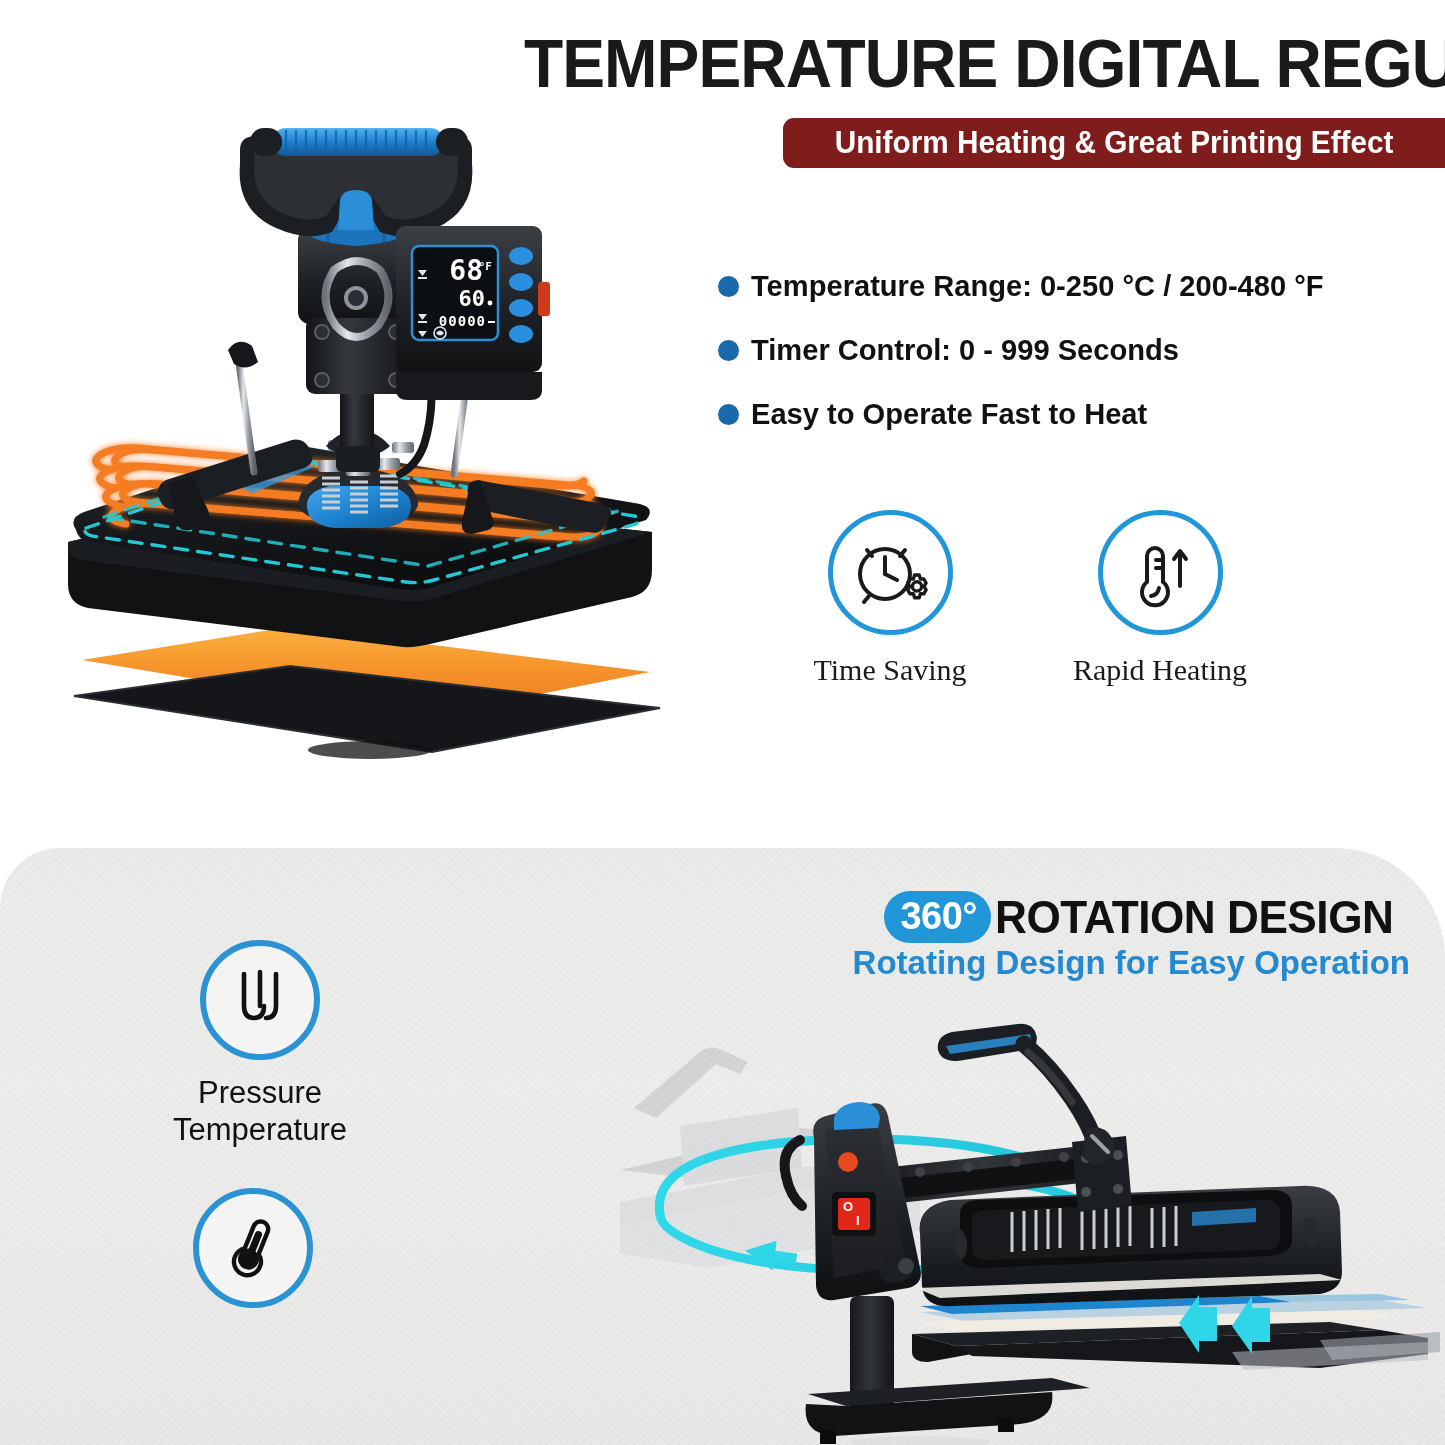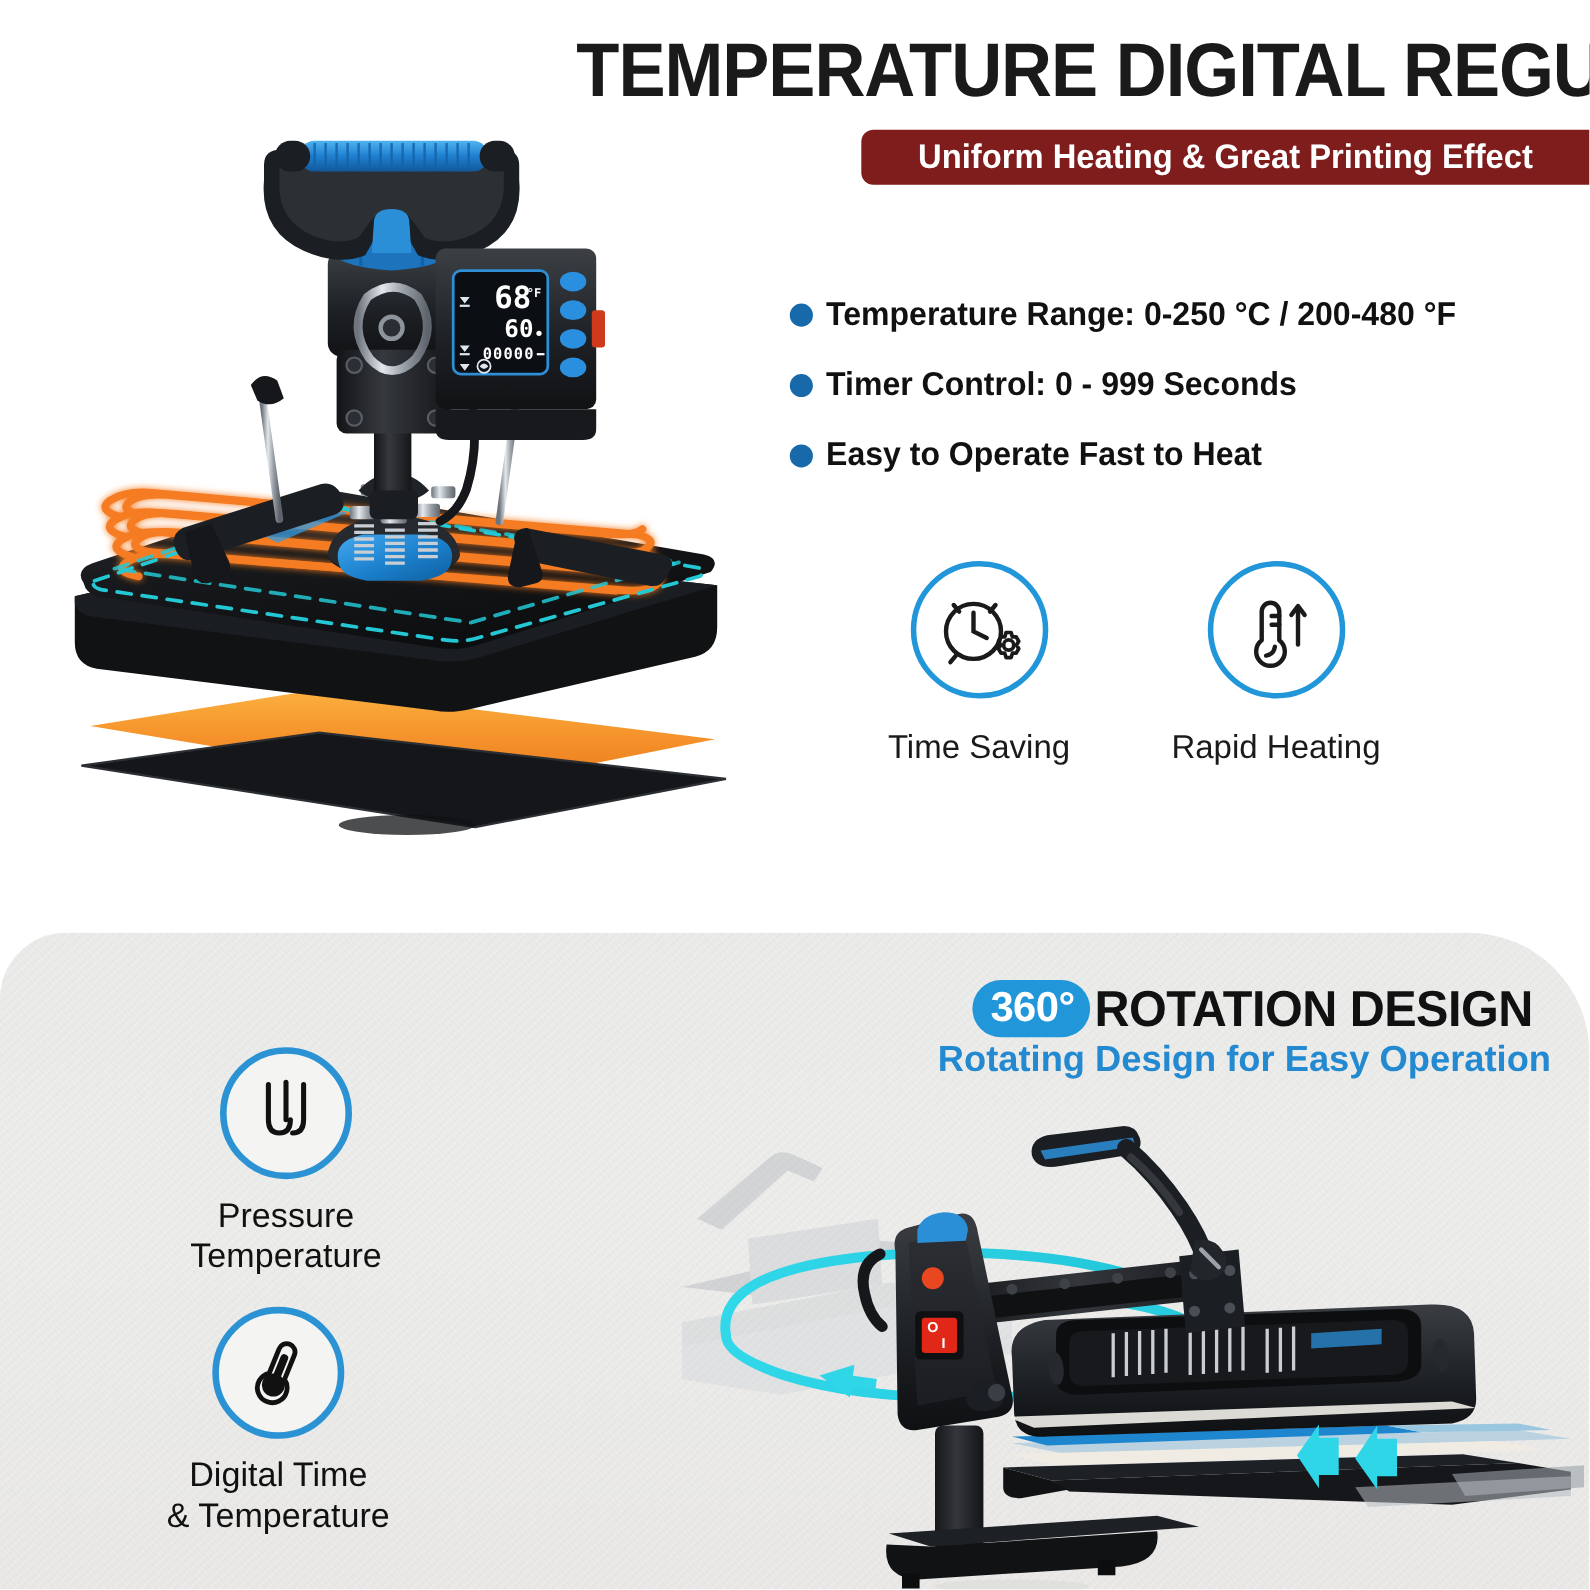--- a/index.html
+++ b/index.html
@@ -51,22 +51,22 @@
   
   .feat-group{position:absolute;left:800px;top:510px;display:flex;gap:90px;}
   .feat{width:180px;display:flex;flex-direction:column;align-items:center;}
   .feat-circle{
     width:125px;height:125px;border-radius:50%;
     border:5px solid #2196d9;background:#fff;
     display:flex;align-items:center;justify-content:center;
     box-sizing:border-box;
   }
   .feat-label{
-    margin-top:28px;font-size:30px;color:#1a1a1a;line-height:34px;
-    text-align:left;white-space:nowrap;
+    margin-top:18px;font-size:30px;color:#1a1a1a;line-height:34px;
+    text-align:left;white-space:nowrap;font-family:Liberation Serif, serif;
   }
 
   
   .bottom-section{
     position:absolute;left:0;top:848px;width:1445px;height:597px;
     background:
       repeating-linear-gradient(47deg, rgba(0,0,0,0.012) 0 2px, rgba(255,255,255,0.012) 2px 4px),
       repeating-linear-gradient(-43deg, rgba(0,0,0,0.010) 0 3px, rgba(255,255,255,0.010) 3px 6px),
       linear-gradient(180deg,#ececeb 0%,#eeeeed 40%,#ebeae9 100%);
     border-radius:60px 110px 0 0;
@@ -98,21 +98,21 @@
   
   .bfeat{position:absolute;display:flex;flex-direction:column;align-items:center;width:270px;}
   .bfeat-circle{
     width:120px;height:120px;border-radius:50%;
     border:6px solid #2b93d4;background:#f4f4f3;
     display:flex;align-items:center;justify-content:center;box-sizing:border-box;
   }
   .bfeat-label{
     margin-top:14px;font-size:31px;line-height:37px;color:#111;text-align:center;
   }
-  #bfeat-pressure{left:125px;top:104px;}
+  #bfeat-pressure{left:125px;top:92px;}
   #bfeat-digital{left:118px;top:340px;}
 
   
   .machine{position:absolute;left:40px;top:100px;width:640px;height:690px;}
   .machine svg{display:block;}
 
   
   .rotmachine{position:absolute;left:0px;top:150px;width:825px;height:447px;}
   .rotmachine svg{display:block;}
 </style>
@@ -444,24 +444,20 @@
     <div class="bfeat" id="bfeat-digital">
       <div class="bfeat-circle">
         <svg width="76" height="76" viewBox="0 0 76 76">
           <g transform="rotate(22 38 38)">
             <path d="M38,10 a7.5,7.5 0 0 1 7.5,7.5 l0,24 a13.5,13.5 0 1 1 -15,0 l0,-24 a7.5,7.5 0 0 1 7.5,-7.5 Z" fill="none" stroke="#111" stroke-width="4.4"></path>
             <circle cx="38" cy="50" r="10.5" fill="#111"></circle>
             <rect x="34.4" y="20" width="7.2" height="26" rx="3.6" fill="#111"></rect>
           </g>
         </svg>
       </div>
-      <div class="bfeat-label">
-        <span>Digital Time</span><br>
-        <span>&amp; Temperature</span>
-      </div>
     </div>
 
     <div class="rotmachine" style="left:620px;top:152px;">
       <svg width="825" height="447" viewBox="0 0 825 447" xmlns="http://www.w3.org/2000/svg">
         <defs>
           <linearGradient id="rBlk" x1="0" y1="0" x2="0" y2="1">
             <stop offset="0%" stop-color="#3a3d42"></stop>
               <stop offset="60%" stop-color="#1c1f23"></stop>
               <stop offset="100%" stop-color="#0e1012"></stop>
           </linearGradient>

